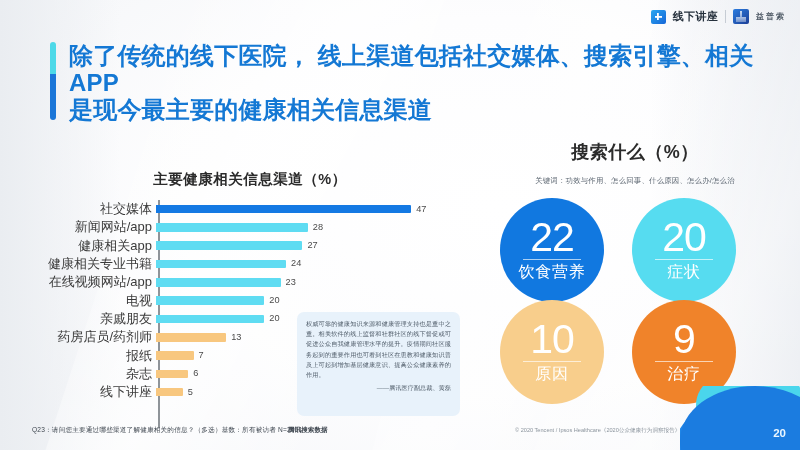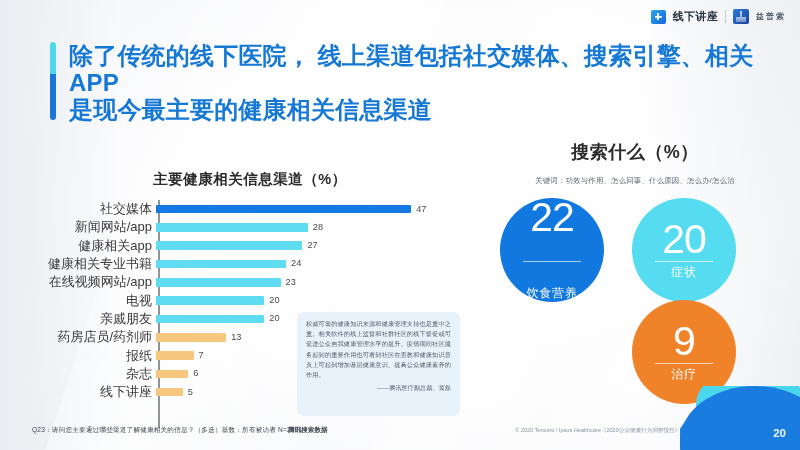--- a/index.html
+++ b/index.html
@@ -63,22 +63,22 @@
   .quote .sig{margin-top:4px;font-size:6.2px;color:#4e5b68;text-align:right;}
 
   
   .panel-right{position:absolute;left:470px;top:140px;width:330px;height:280px;}
   .r-title{text-align:center;font-size:18px;font-weight:bold;color:#2b2b2b;letter-spacing:.5px;}
   .r-keywords{text-align:center;font-size:7.4px;color:#5d6772;margin-top:12px;letter-spacing:.2px;}
   .circles{position:absolute;left:22px;top:58px;width:280px;height:215px;}
   .circ{position:absolute;border-radius:50%;display:flex;flex-direction:column;align-items:center;justify-content:center;}
   .circ .num{font-size:41px;line-height:38px;font-weight:300;color:#ffffff;letter-spacing:-1px;}
   .circ .sep{width:56%;height:1px;background:rgba(255,255,255,.65);margin:3px 0 2px;}
-  .circ .cap{font-size:12px;color:#ffffff;letter-spacing:.8px;}
-  .c0{left:8px;top:0;width:104px;height:104px;background:#1178e0;justify-content:space-between;}
+  .circ .cap{font-size:16px;color:#ffffff;letter-spacing:.8px;}
+  .c0{left:8px;top:0;width:104px;height:104px;background:#1178e0;}
   .c1{left:140px;top:0;width:104px;height:104px;background:#56dcf0;}
   .c2{left:8px;top:102px;width:104px;height:104px;background:#f8ce8c;}
   .c3{left:140px;top:102px;width:104px;height:104px;background:#f0832a;}
 
   
   .footer{position:absolute;left:0;bottom:0;width:800px;height:36px;}
   .foot-q{position:absolute;left:32px;top:12px;font-size:6.6px;color:#3f4750;letter-spacing:.2px;}
   .foot-src{position:absolute;left:288px;top:12px;font-size:6.6px;color:#3f4750;font-weight:bold;}
   .foot-cr{position:absolute;left:515px;top:13px;font-size:5.6px;color:#8b949d;}
   .corner{position:absolute;right:0;bottom:0;width:120px;height:64px;overflow:hidden;}
@@ -215,20 +215,25 @@
         <div class="circ c0" style="background: rgb(17, 120, 224);">
           <div class="num">22</div>
           <div class="sep"></div>
           <div class="cap">饮食营养</div>
         </div>
         <div class="circ c1" style="background: rgb(86, 220, 240);">
           <div class="num">20</div>
           <div class="sep"></div>
           <div class="cap">症状</div>
         </div>
+        <div class="circ c2" style="background: rgb(248, 206, 140);">
+          <div class="num">10</div>
+          <div class="sep"></div>
+          <div class="cap">原因</div>
+        </div>
         <div class="circ c3" style="background: rgb(240, 131, 42);">
           <div class="num">9</div>
           <div class="sep"></div>
           <div class="cap">治疗</div>
         </div>
       </div>
   </div>
 
   <div class="footer">
     <div class="foot-q">Q23：请问您主要通过哪些渠道了解健康相关的信息？（多选）基数：所有被访者 N=2451</div>

